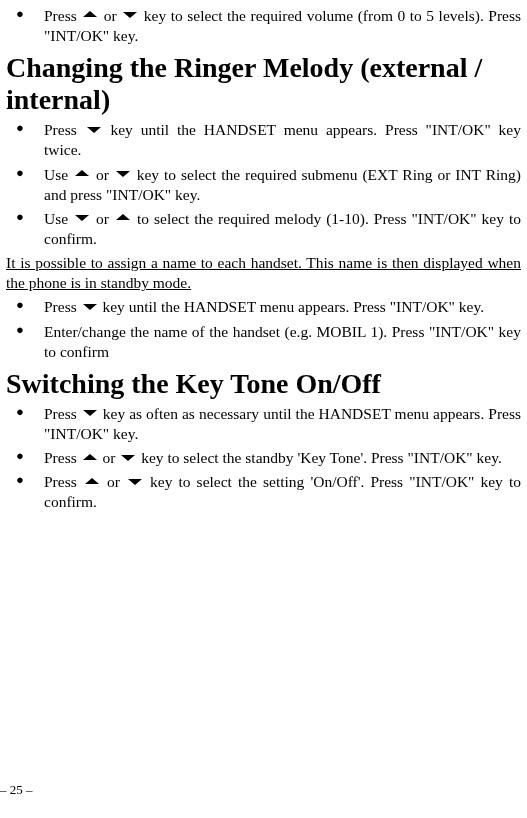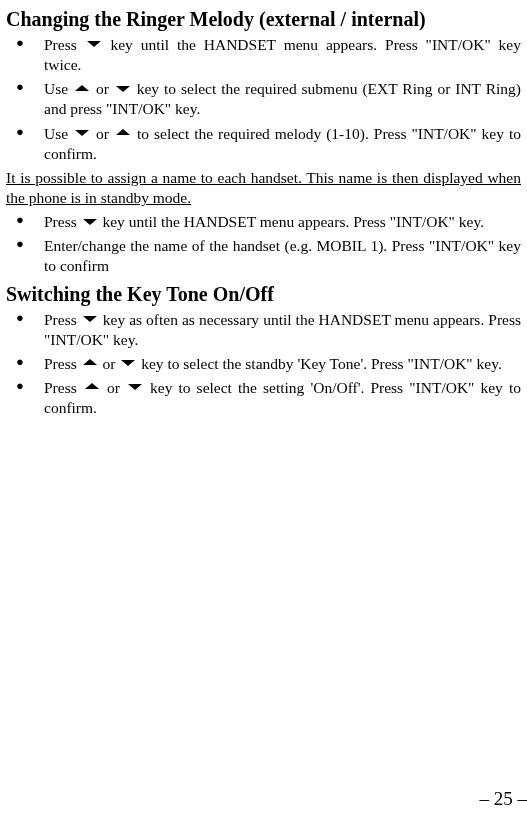--- a/index.html
+++ b/index.html
@@ -11,21 +11,21 @@
     width: 527px;
     height: 818px;
     box-sizing: border-box;
     position: relative;
   }
   .page {
     padding: 2px 6px 0 6px;
     text-align: justify;
   }
   h2 {
-    font-size: 20px;
+    font-size: 28px;
     font-weight: bold;
     margin: 6px 0 2px 0;
     text-align: left;
   }
   ul {
     list-style: none;
     padding: 0;
     margin: 0;
   }
   li {
@@ -67,33 +67,40 @@
   .bold { font-weight: bold; }
   .intro {
     font-size: 15.5px;
     line-height: 1.3;
     margin: 2px 0;
     text-align: justify;
     text-decoration: underline;
   }
   .page-num {
     position: absolute;
-    bottom: 8px;
+    bottom: 20px;
     left: 0;
     right: 0;
-    text-align: right;
-    font-size: 19px;
+    text-align: left;
+    font-size: 13px;
   }
 </style>
 </head>
 <body>
 
 <div class="page">
 
   <ul>
+    <li>
+      <span>Press </span>
+      <span class="arrow arrow-up"></span>
+      <span> or </span>
+      <span class="arrow arrow-down"></span>
+      <span> key to select the required volume (from 0 to 5 levels). Press "INT/OK" key.</span>
+    </li>
   </ul>
 
   <h2>Changing the Ringer Melody (external / internal)</h2>
   <ul>
     <li>
       <span>Press </span>
       <span class="arrow arrow-down"></span>
       <span> key until the HANDSET menu appears. Press "INT/OK" key twice.</span>
     </li>
     <li>

